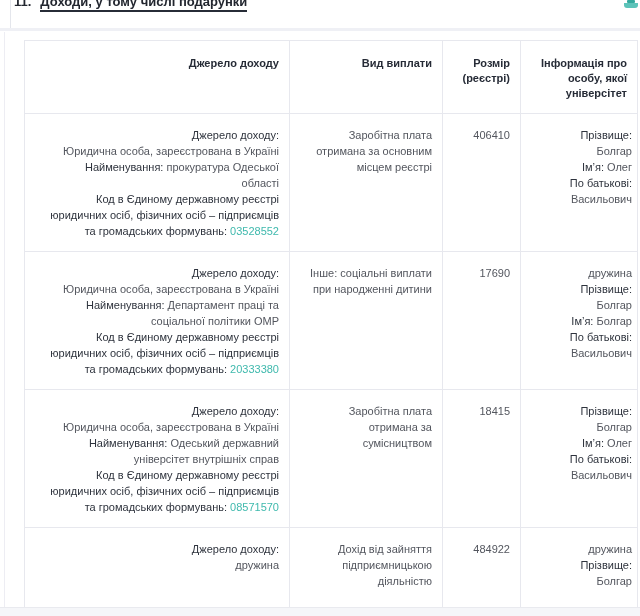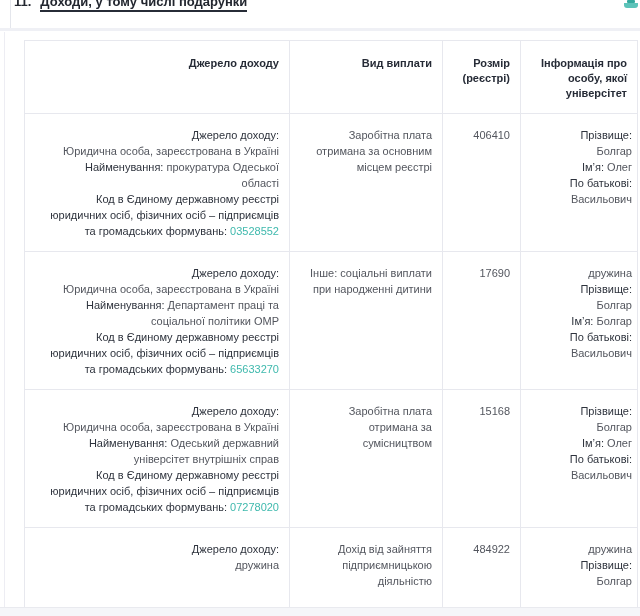--- a/index.html
+++ b/index.html
@@ -105,40 +105,40 @@
             <div class="line" data-name="text-line"><span class="lbl" data-name="field-label">Прізвище: </span><span class="txt" data-name="field-value">Болгар</span></div>
             <div class="line" data-name="text-line"><span class="lbl" data-name="field-label">Ім’я: </span><span class="txt" data-name="field-value">Олег</span></div>
             <div class="line" data-name="text-line"><span class="lbl" data-name="field-label">По батькові: </span><span class="txt" data-name="field-value">Васильович</span></div>
           </td>
         </tr>
         <tr data-name="table-row">
           <td data-name="source-cell">
             <div class="line" data-name="text-line"><span class="lbl" data-name="field-label">Джерело доходу:</span></div>
             <div class="line" data-name="text-line"><span class="txt" data-name="field-value">Юридична особа, зареєстрована в Україні</span></div>
             <div class="line" data-name="text-line"><span class="lbl" data-name="field-label">Найменування: </span><span class="txt" data-name="field-value">Департамент праці та соціальної політики ОМР</span></div>
-            <div class="line" data-name="text-line"><span class="lbl" data-name="field-label">Код в Єдиному державному реєстрі юридичних осіб, фізичних осіб – підприємців та громадських формувань: </span><span class="code" data-name="registry-code-link">65633270</span></div>
+            <div class="line" data-name="text-line"><span class="lbl" data-name="field-label">Код в Єдиному державному реєстрі юридичних осіб, фізичних осіб – підприємців та громадських формувань: </span><span class="code" data-name="registry-code-link">20333380</span></div>
           </td>
           <td data-name="income-type-cell">Інше: соціальні виплати при народженні дитини</td>
           <td data-name="amount-cell">17690</td>
           <td data-name="person-cell">
             <div class="line" data-name="text-line"><span class="txt" data-name="field-value">дружина</span></div>
             <div class="line" data-name="text-line"><span class="lbl" data-name="field-label">Прізвище: </span><span class="txt" data-name="field-value">Болгар</span></div>
             <div class="line" data-name="text-line"><span class="lbl" data-name="field-label">Ім’я: </span><span class="txt" data-name="field-value">Болгар</span></div>
             <div class="line" data-name="text-line"><span class="lbl" data-name="field-label">По батькові: </span><span class="txt" data-name="field-value">Васильович</span></div>
           </td>
         </tr>
         <tr data-name="table-row">
           <td data-name="source-cell">
             <div class="line" data-name="text-line"><span class="lbl" data-name="field-label">Джерело доходу:</span></div>
             <div class="line" data-name="text-line"><span class="txt" data-name="field-value">Юридична особа, зареєстрована в Україні</span></div>
             <div class="line" data-name="text-line"><span class="lbl" data-name="field-label">Найменування: </span><span class="txt" data-name="field-value">Одеський державний універсітет внутрішніх справ</span></div>
-            <div class="line" data-name="text-line"><span class="lbl" data-name="field-label">Код в Єдиному державному реєстрі юридичних осіб, фізичних осіб – підприємців та громадських формувань: </span><span class="code" data-name="registry-code-link">07278020</span></div>
+            <div class="line" data-name="text-line"><span class="lbl" data-name="field-label">Код в Єдиному державному реєстрі юридичних осіб, фізичних осіб – підприємців та громадських формувань: </span><span class="code" data-name="registry-code-link">08571570</span></div>
           </td>
           <td data-name="income-type-cell">Заробітна плата отримана за сумісництвом</td>
-          <td data-name="amount-cell">15168</td>
+          <td data-name="amount-cell">18415</td>
           <td data-name="person-cell">
             <div class="line" data-name="text-line"><span class="lbl" data-name="field-label">Прізвище: </span><span class="txt" data-name="field-value">Болгар</span></div>
             <div class="line" data-name="text-line"><span class="lbl" data-name="field-label">Ім’я: </span><span class="txt" data-name="field-value">Олег</span></div>
             <div class="line" data-name="text-line"><span class="lbl" data-name="field-label">По батькові: </span><span class="txt" data-name="field-value">Васильович</span></div>
           </td>
         </tr>
         <tr data-name="table-row">
           <td data-name="source-cell">
             <div class="line" data-name="text-line"><span class="lbl" data-name="field-label">Джерело доходу:</span></div>
             <div class="line" data-name="text-line"><span class="txt" data-name="field-value">дружина</span></div>

